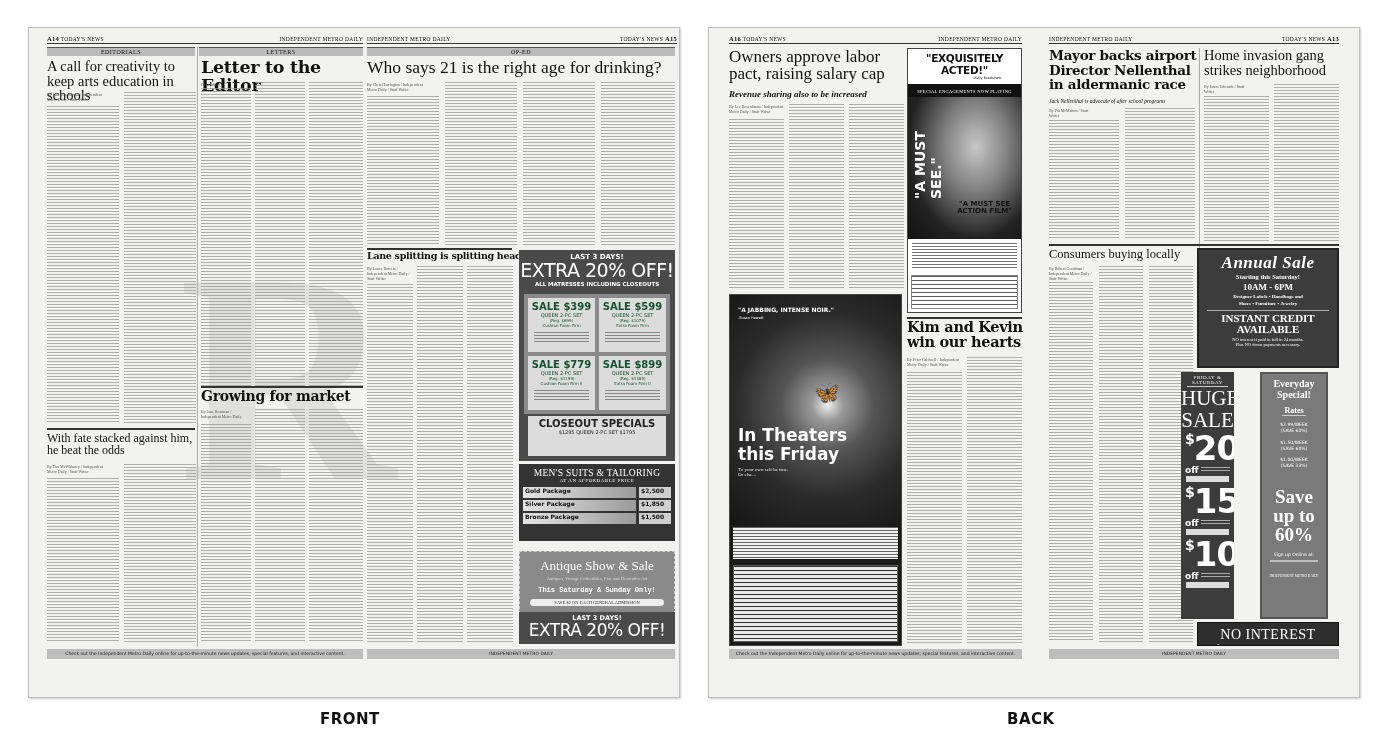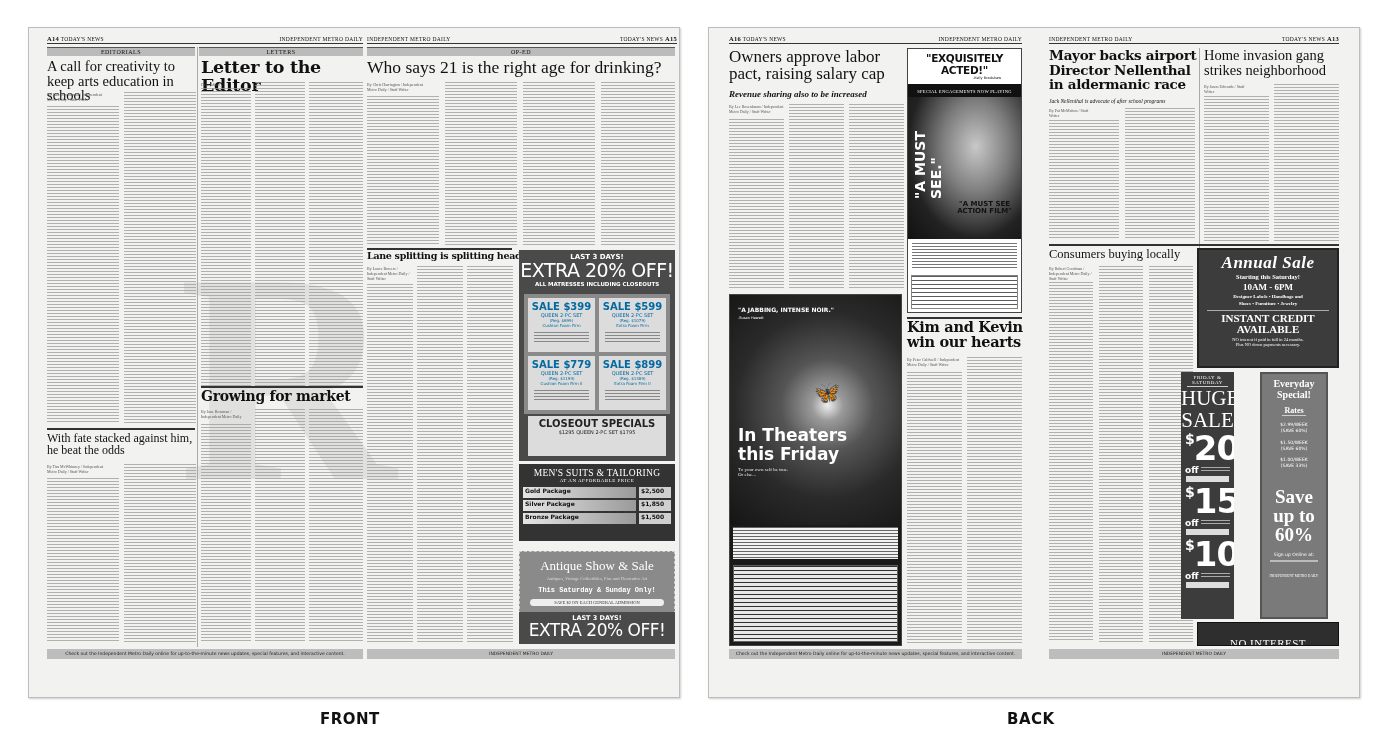--- a/index.html
+++ b/index.html
@@ -32,21 +32,21 @@
   .footer-bar { position: absolute; height: 10px; background: #bdbdbd; font-size: 4.5px; line-height: 10px; text-align: center; font-family: "DejaVu Sans", sans-serif; color: #222; }
 
   
   .ad { position: absolute; font-family: "DejaVu Sans", sans-serif; color: #fff; overflow: hidden; }
   .mattress { background: #4a4a4a; }
   .mattress .top { text-align: center; padding-top: 3px; }
   .mattress .top .l1 { font-size: 7px; font-weight: bold; }
   .mattress .top .l2 { font-size: 19px; letter-spacing: -0.5px; line-height: 1.05; }
   .mattress .top .l3 { font-size: 5.5px; font-weight: bold; }
   .mattress .grid { position: absolute; left: 5px; right: 5px; top: 44px; height: 120px; background: #8a8a8a; padding: 4px; display: grid; grid-template-columns: 1fr 1fr; grid-template-rows: 1fr 1fr; gap: 4px; }
-  .mattress .cell { background: #dcdcdc; color: #0369a1; text-align: center; padding-top: 3px; }
+  .mattress .cell { background: #dcdcdc; color: #14532d; text-align: center; padding-top: 3px; }
   .mattress .cell .p { font-size: 10px; font-weight: bold; }
   .mattress .cell .s { font-size: 5px; }
   .mattress .cell .r { font-size: 4px; }
   .mattress .cell .f { margin: 4px 6px 0; height: 10px; background-image: repeating-linear-gradient(to bottom, #888 0, #888 1px, transparent 1px, transparent 3px); }
   .mattress .close { position: absolute; left: 9px; right: 9px; top: 166px; height: 40px; background: #dcdcdc; color: #222; text-align: center; padding-top: 2px; }
   .mattress .close .t { font-size: 10px; font-weight: bold; }
   .mattress .close .s { font-size: 5px; }
 
   .suits { background: #333; text-align: center; }
   .suits .t1 { font-family: "Liberation Serif", serif; font-size: 9.5px; padding-top: 4px; letter-spacing: 0.3px; }
@@ -106,21 +106,21 @@
   .everyday { background: #7a7a7a; border: 2px solid #555; text-align: center; font-family: "Liberation Serif", serif; }
   .everyday .t1 { font-weight: bold; font-size: 10px; line-height: 1.1; padding-top: 4px; }
   .everyday .t2 { font-weight: bold; font-size: 8px; margin: 6px 20px 4px; border-bottom: 1px solid #ccc; }
   .everyday .r { font-family: "DejaVu Sans", sans-serif; font-size: 4.5px; margin-top: 6px; line-height: 1.3; }
   .everyday .save { font-weight: bold; font-size: 19px; line-height: 1.0; margin-top: 18px; }
   .everyday .su { font-family: "DejaVu Sans", sans-serif; font-size: 4.5px; margin-top: 8px; }
   .everyday .url { height: 2px; margin: 3px 8px; background: #bbb; }
   .everyday .ft { font-size: 3.5px; margin-top: 12px; }
 
   .nointerest { background: #2e2e2e; text-align: center; font-family: "Liberation Serif", serif; border: 1px solid #111; }
-  .nointerest .t1 { font-size: 11px; letter-spacing: 0.5px; padding-top: 14px; }
+  .nointerest .t1 { font-size: 14px; letter-spacing: 0.5px; padding-top: 4px; }
   .nointerest .t2 { font-style: italic; font-size: 10px; }
 
   .watermark { position: absolute; font-family: "Liberation Serif", serif; font-weight: bold; color: rgba(160,160,160,0.22); pointer-events: none; }
 </style>
 </head>
 <body>
 
 <div id="front" class="spread">
 
   <div class="watermark" style="left:150px; top:200px; font-size:300px; line-height:1;">R</div>

